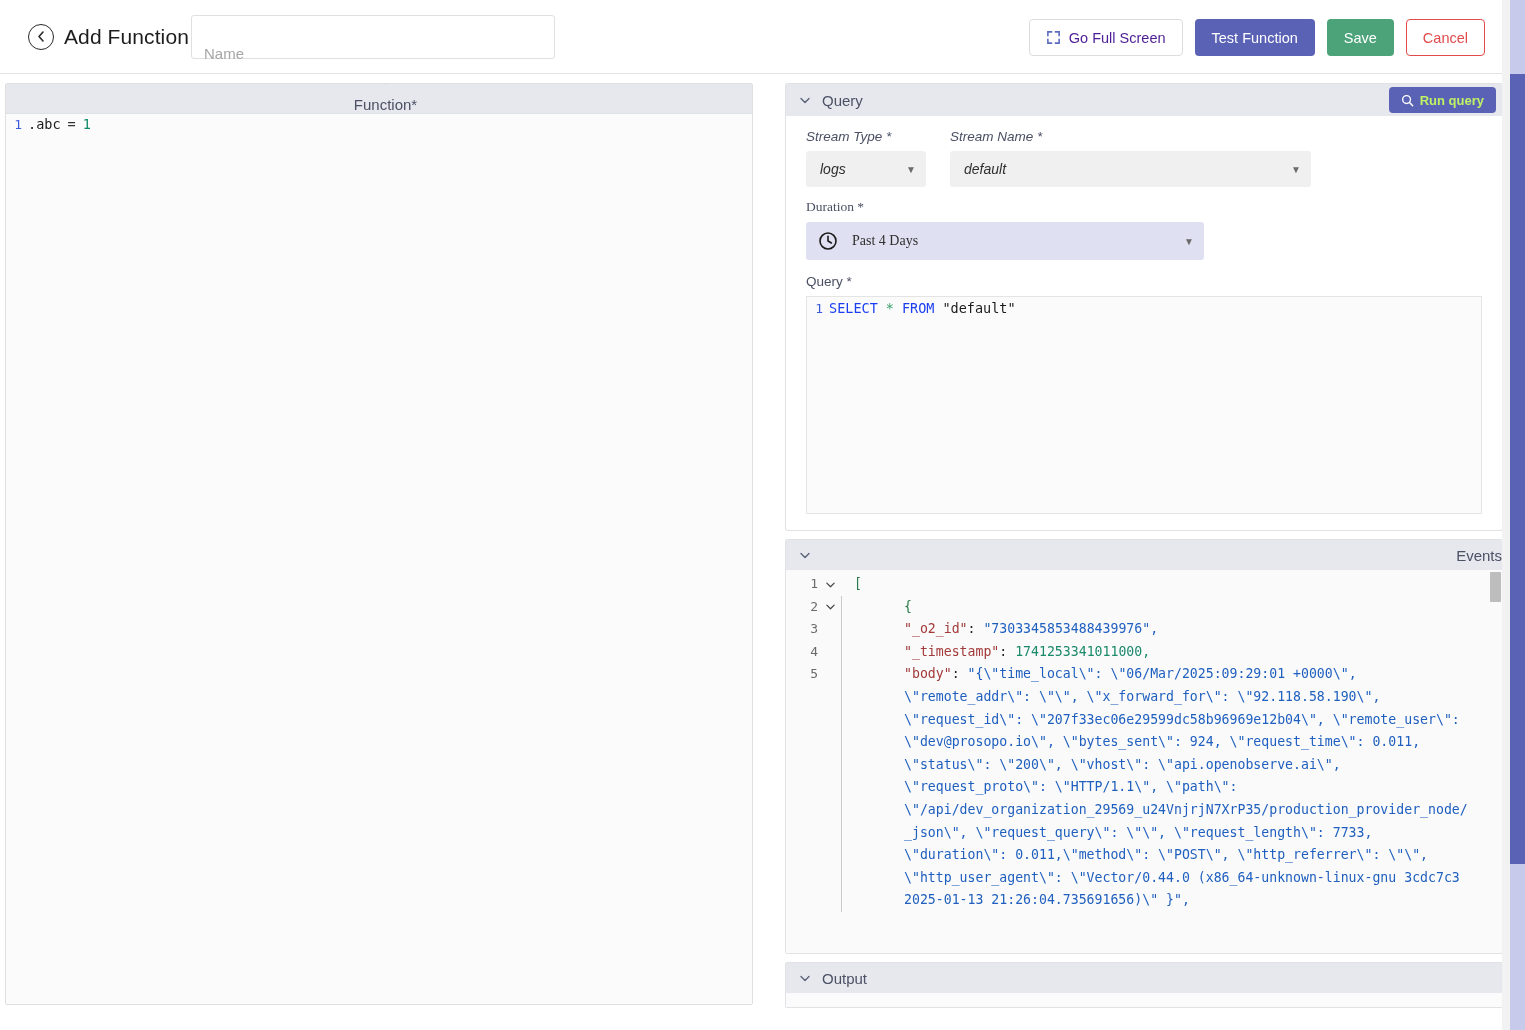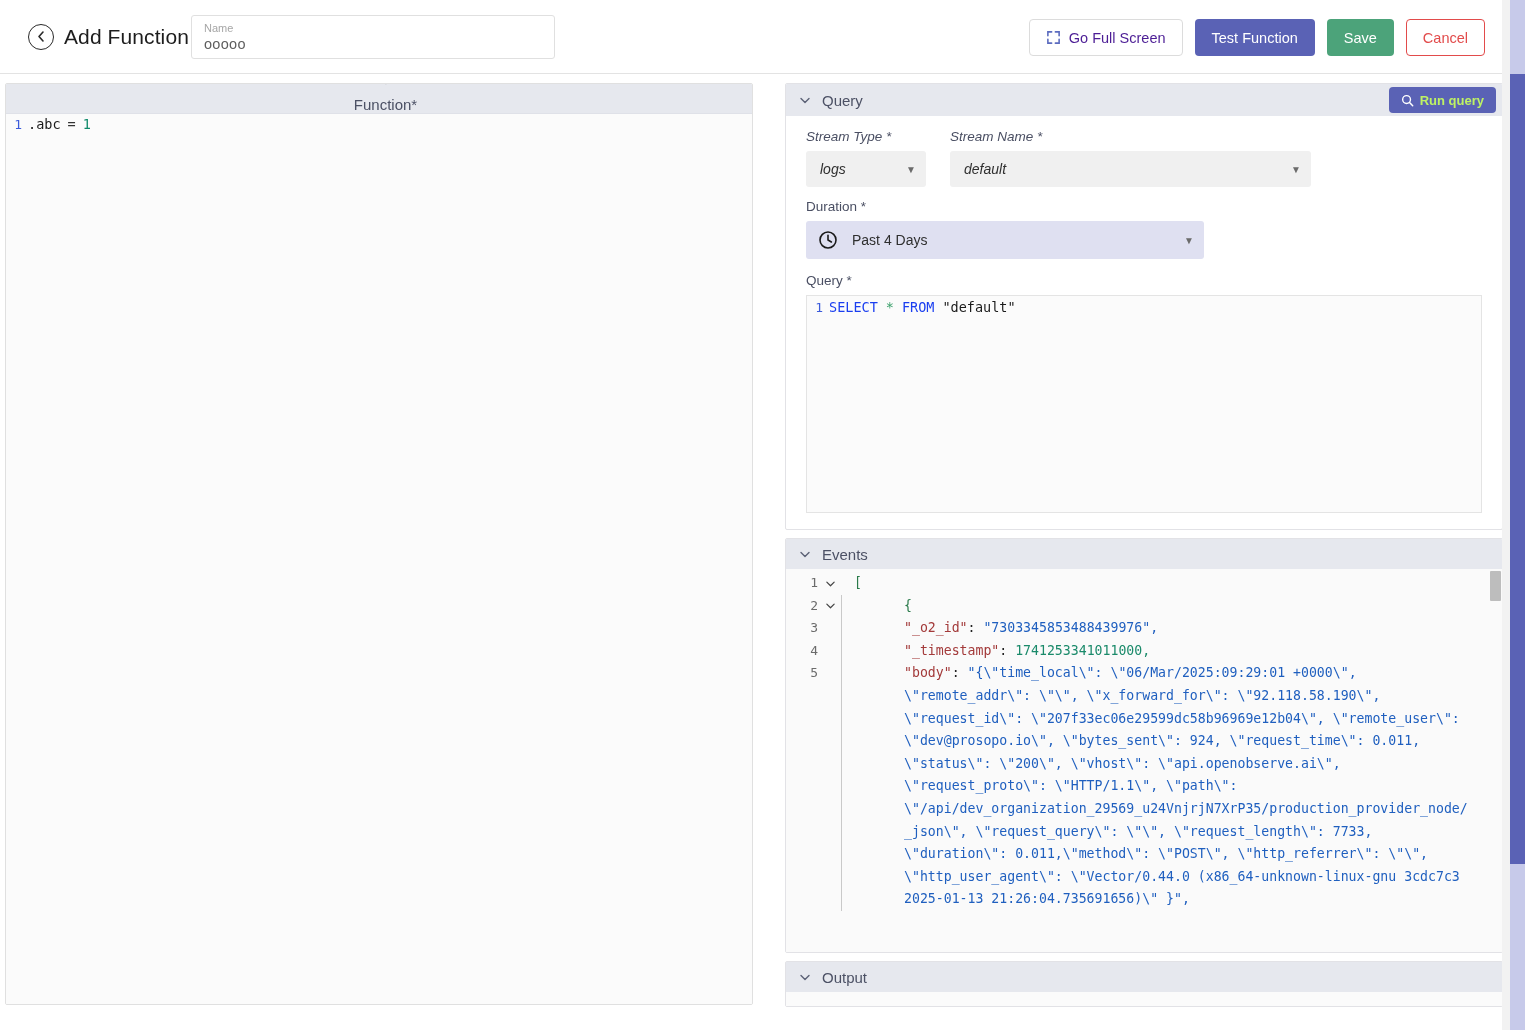--- a/index.html
+++ b/index.html
@@ -26,21 +26,21 @@
   .back-btn svg { display:block; }
   .page-title {
     margin-left: 10px; font-size: 21px; color: #1d1d1d; letter-spacing: .1px;
     white-space: nowrap;
   }
   .name-field {
     position: absolute; left: 191px; top: 15px; width: 364px; height: 44px;
     border: 1px solid #e0e0e0; border-radius: 3px; background: #fff;
     padding: 5px 12px 0 12px;
   }
-  .name-label { font-size: 11px; color: #a6a6a6; line-height: 14px; }
+  .name-label { font-size: 15px; color: #a6a6a6; line-height: 14px; margin-top: 26px; }
   .name-value { font-size: 14.5px; color: #5d5d5d; line-height: 19px; letter-spacing:.3px;}
 
   .top-actions {
     position: absolute; right: 25px; top: 19px; display: flex; gap: 12px; align-items: center;
   }
   .btn {
     height: 37px; border-radius: 4px; font-size: 14.5px; display: flex;
     align-items: center; justify-content: center; cursor: pointer;
     padding: 0 16px; white-space: nowrap; border: 1px solid transparent;
   }
@@ -119,21 +119,21 @@
     margin-top: 4px; font-family: "DejaVu Sans Mono", monospace; font-size: 13.5px;
     padding-top: 1px;
   }
   .sql-kw { color: #1a3ef0; }
   .sql-star { color: #3aa06a; }
   .sql-str { color: #1b1b1b; }
 
   
   .events-head {
     height: 30px; background: #e6e8ee; display: flex; align-items: center;
-    padding-left: 13px; gap: 11px; color: #4c5165; font-size: 15px;
+    padding-left: 13px; gap: 17px; color: #4c5165; font-size: 15px; justify-content: space-between;
   }
   .events-body {
     position: relative; height: 383px; background: #fafafa;
     font-family: "DejaVu Sans Mono", monospace; font-size: 13.2px;
     color: #1f5fbf; overflow: hidden; padding-top: 3px;
   }
   .ev-row { display: flex; align-items: flex-start; min-height: 22.6px; }
   .ev-gutter {
     width: 34px; flex: 0 0 auto; text-align: right; color: #6b6b6b;
     padding-right: 2px; font-size: 13px; line-height: 22.6px;
@@ -191,21 +191,20 @@
 <div class="topbar">
   <div class="back-btn">
     <svg width="13" height="13" viewBox="0 0 13 13">
       <polyline points="8,2 4,6.5 8,11" fill="none" stroke="#2a2a2a" stroke-width="1.6" stroke-linecap="round" stroke-linejoin="round"></polyline>
     </svg>
   </div>
   <div class="page-title">Add Function</div>
 
   <div class="name-field">
     <div class="name-label">Name</div>
-    <div class="name-value">ooooo</div>
   </div>
 
   <div class="top-actions">
     <div class="btn btn-fullscreen">
       <svg width="15" height="15" viewBox="0 0 16 16">
         <path d="M2 6 V2 H6" fill="none" stroke="#5b6bbf" stroke-width="1.7" stroke-linecap="round"></path>
         <path d="M10 2 H14 V6" fill="none" stroke="#5b6bbf" stroke-width="1.7" stroke-linecap="round"></path>
         <path d="M14 10 V14 H10" fill="none" stroke="#5b6bbf" stroke-width="1.7" stroke-linecap="round"></path>
         <path d="M6 14 H2 V10" fill="none" stroke="#5b6bbf" stroke-width="1.7" stroke-linecap="round"></path>
       </svg>
@@ -262,21 +261,21 @@
         </div>
         <div>
           <div class="field-label">Stream Name *</div>
           <div class="select-box sel-streamname">
             <span>default</span>
             <span class="caret">▼</span>
           </div>
         </div>
       </div>
 
-      <div style="margin-top:12px;">
+      <div style="margin-top:12px;font-family:Liberation Serif, serif;">
         <div class="field-label">Duration *</div>
         <div class="select-box sel-duration">
           <svg class="clock" width="20" height="20" viewBox="0 0 20 20">
             <circle cx="10" cy="10" r="8" fill="none" stroke="#1a1a1a" stroke-width="1.6"></circle>
             <polyline points="10,5.2 10,10 13.4,12" fill="none" stroke="#1a1a1a" stroke-width="1.6" stroke-linecap="round" stroke-linejoin="round"></polyline>
           </svg>
           <span>Past 4 Days</span>
           <span class="caret">▼</span>
         </div>
       </div>

